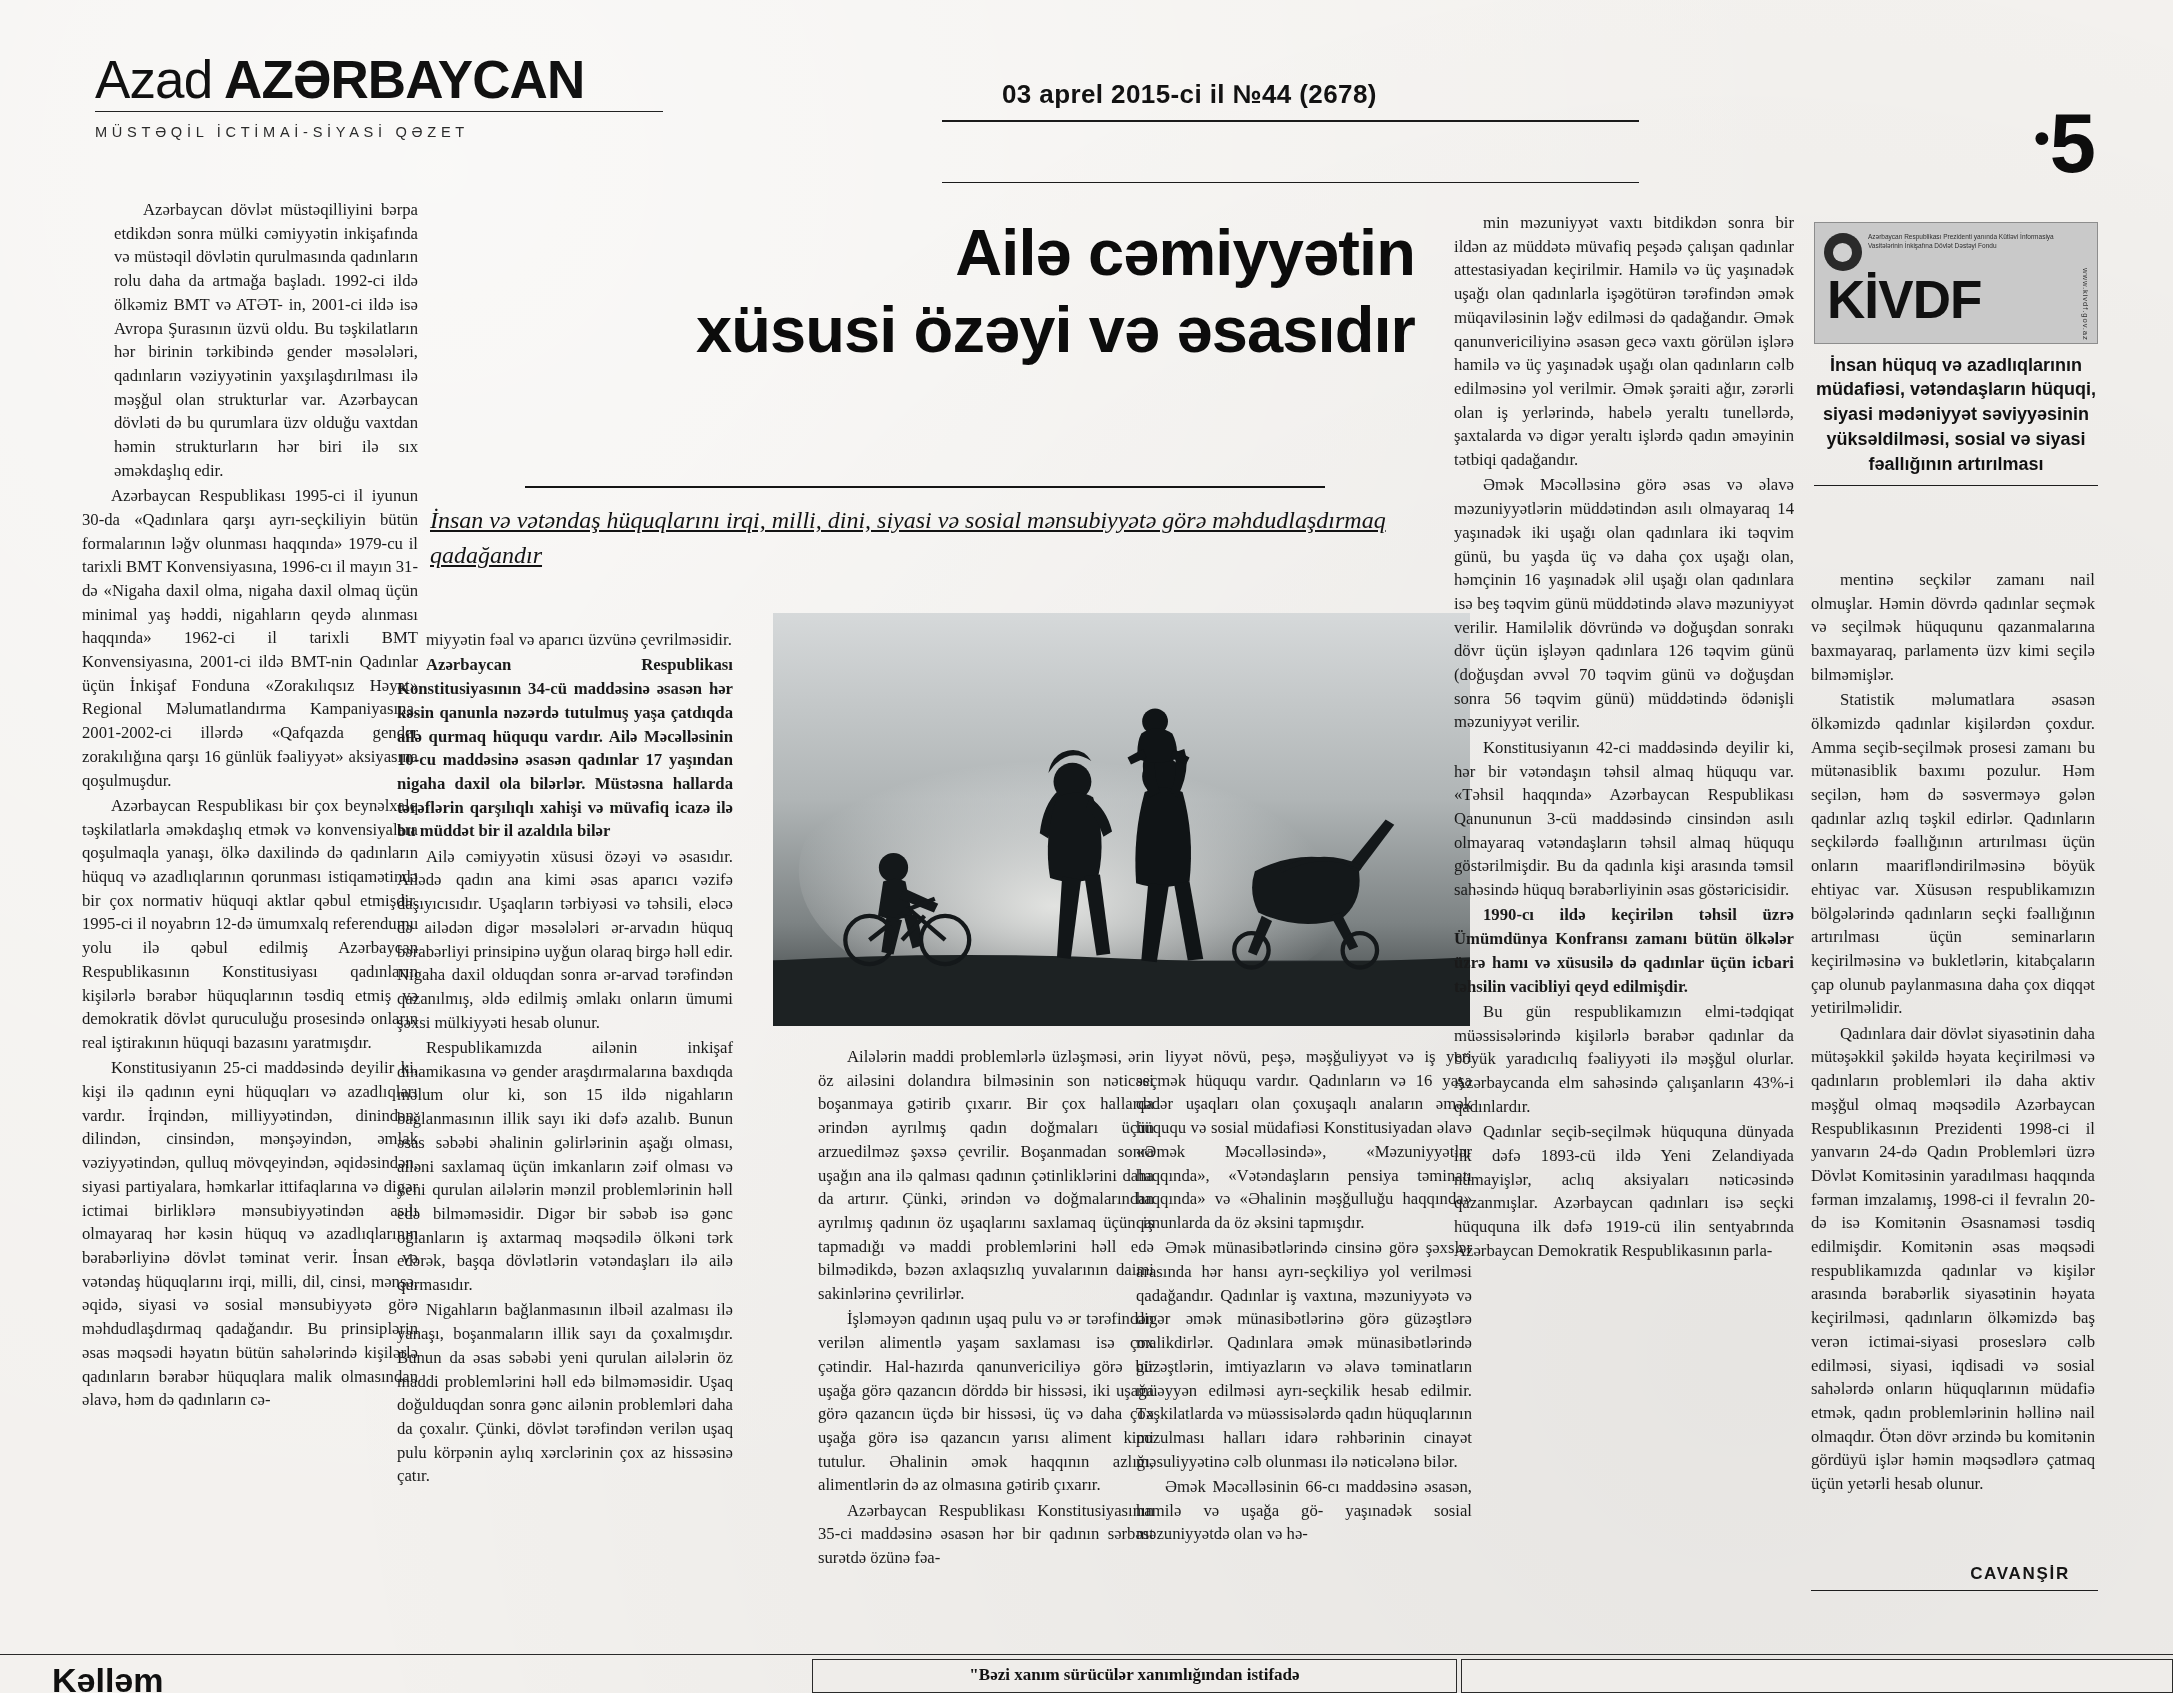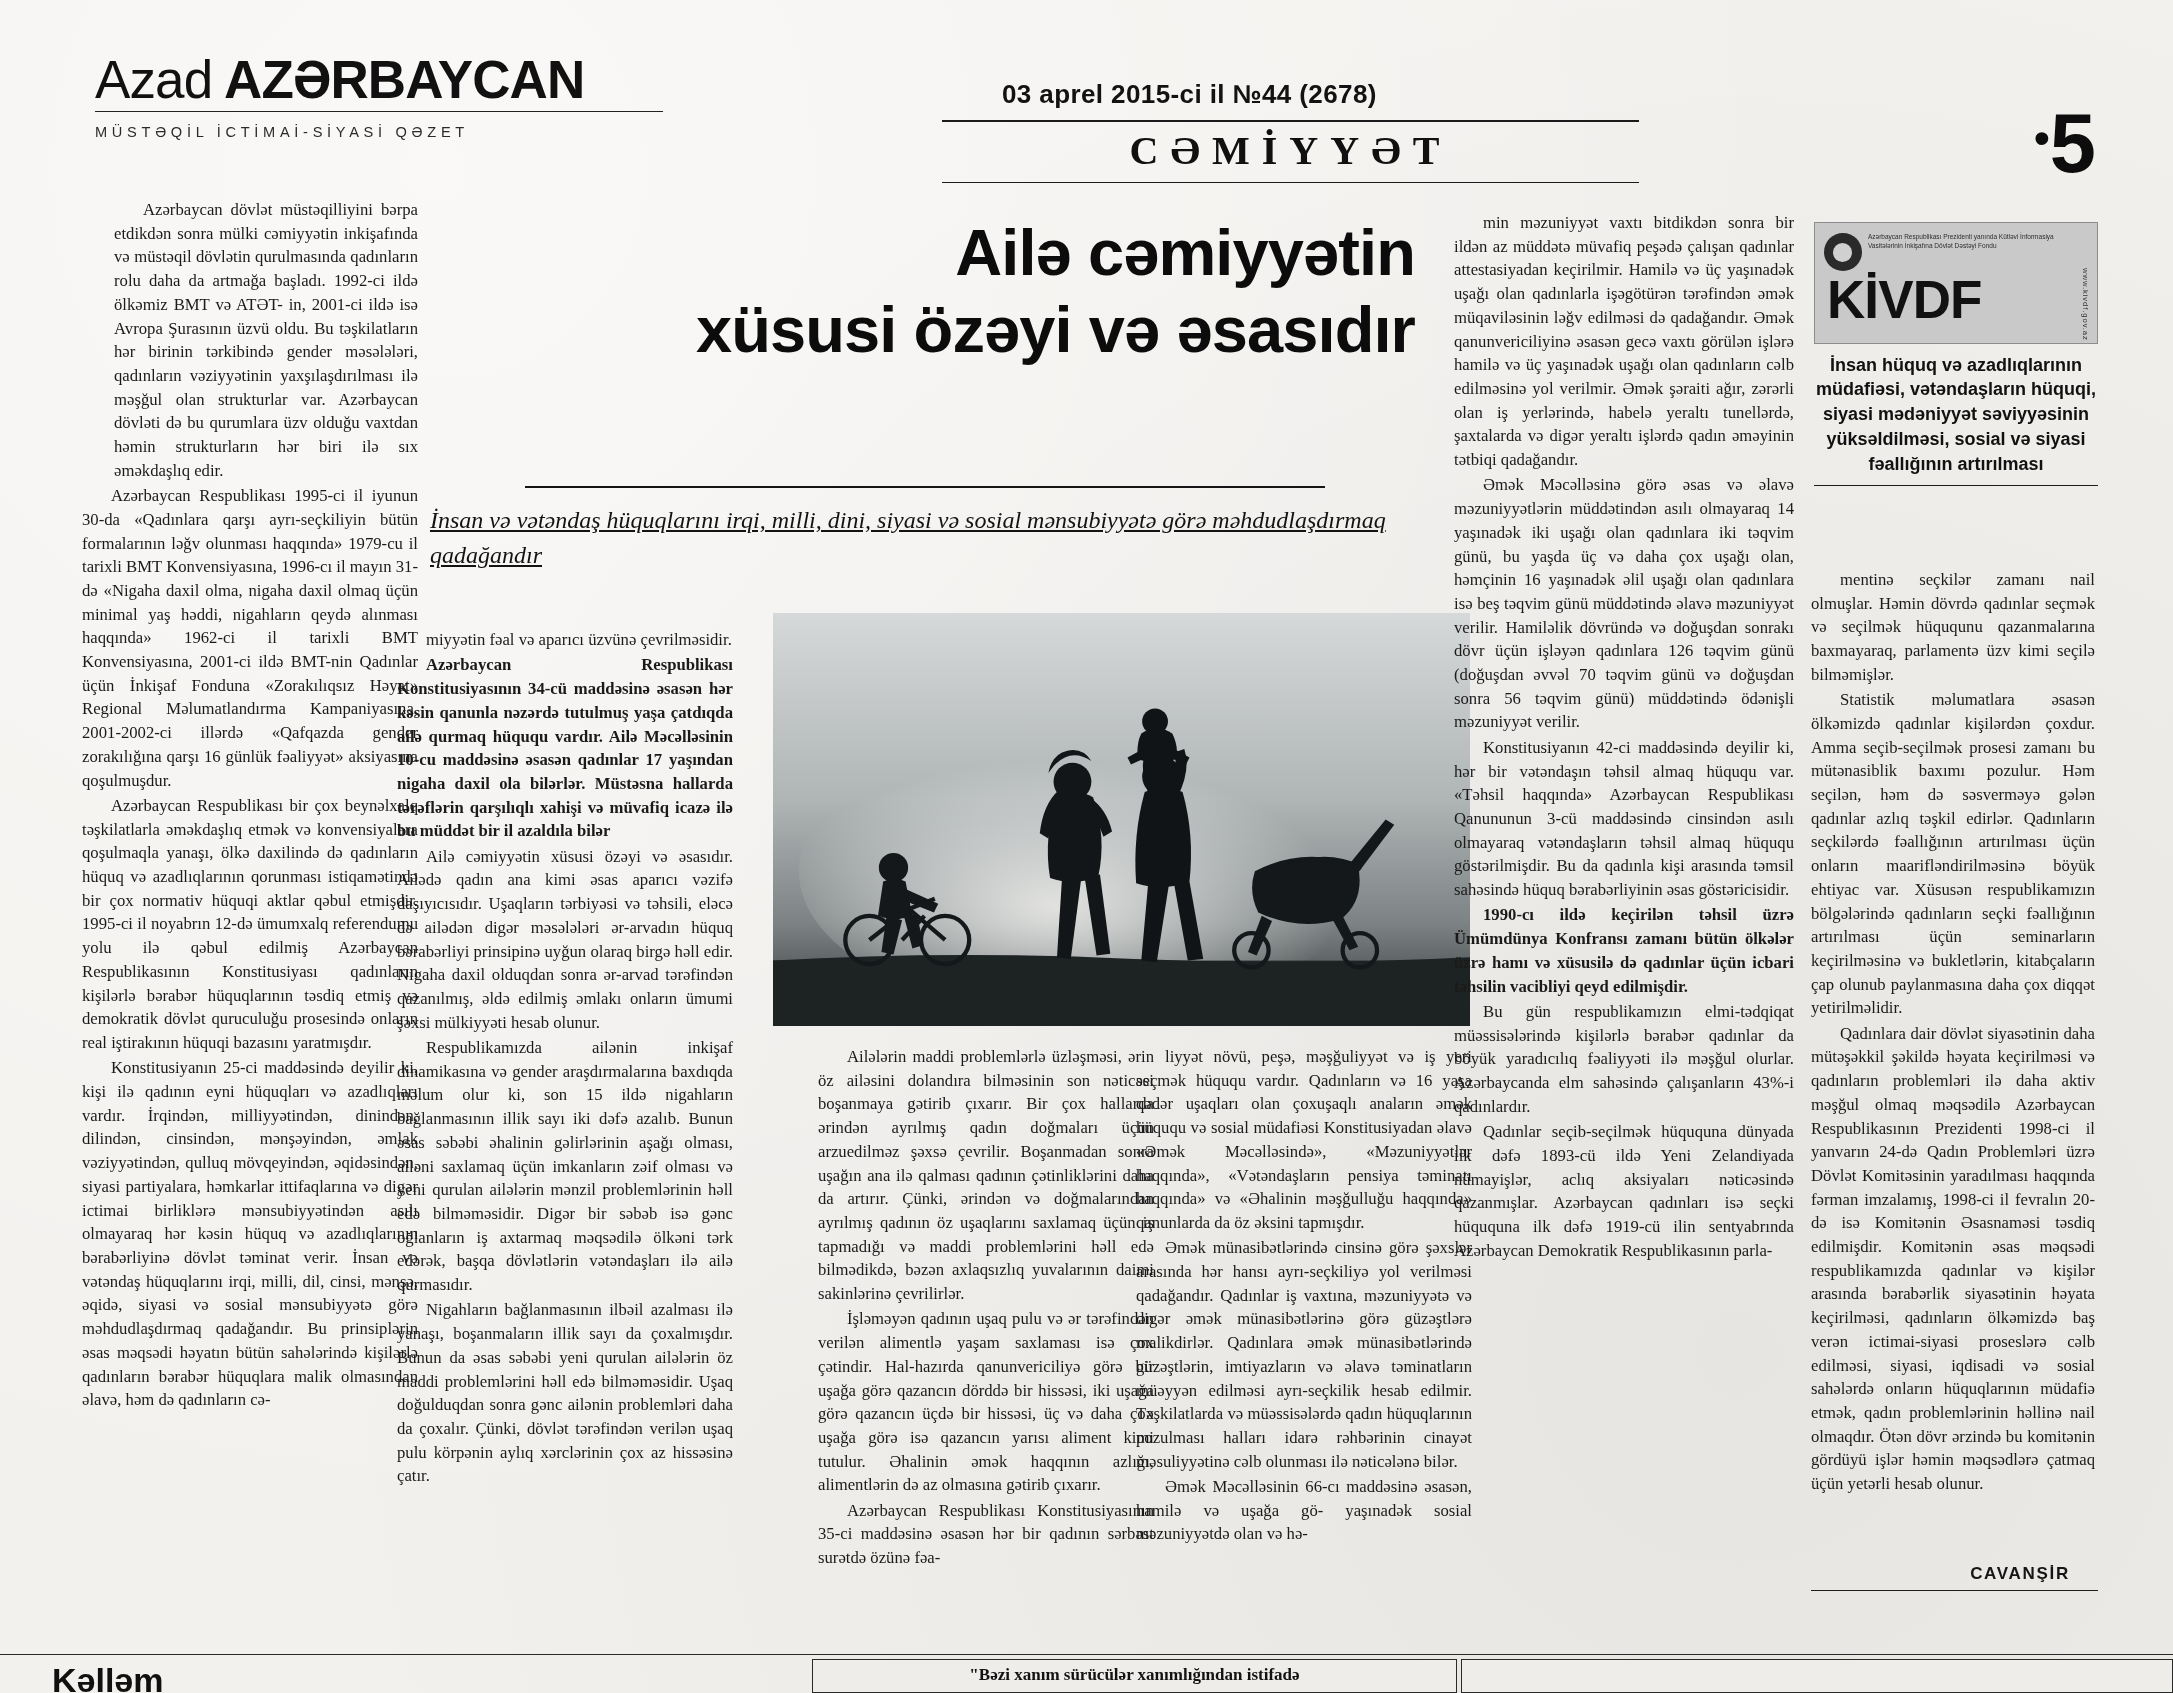--- a/index.html
+++ b/index.html
@@ -321,21 +321,20 @@
     <div class="masthead-title">
       <span class="thin">Azad</span>
       <span>AZƏRBAYCAN</span>
     </div>
     <div class="masthead-rule"></div>
     <div class="masthead-sub">MÜSTƏQİL İCTİMAİ-SİYASİ QƏZET</div>
   </div>
 
   <div class="issue-line">03 aprel 2015-ci il №44 (2678)</div>
   <div class="section-rule-top"></div>
-  <div class="section-name">CƏMİYYƏT</div>
   <div class="section-rule-bottom"></div>
 
   <div class="page-number">
     <span class="dot">•</span><span>5</span>
   </div>
 
   <div class="headline">
     <div>Ailə cəmiyyətin</div>
     <div>xüsusi özəyi və əsasıdır</div>
   </div>

